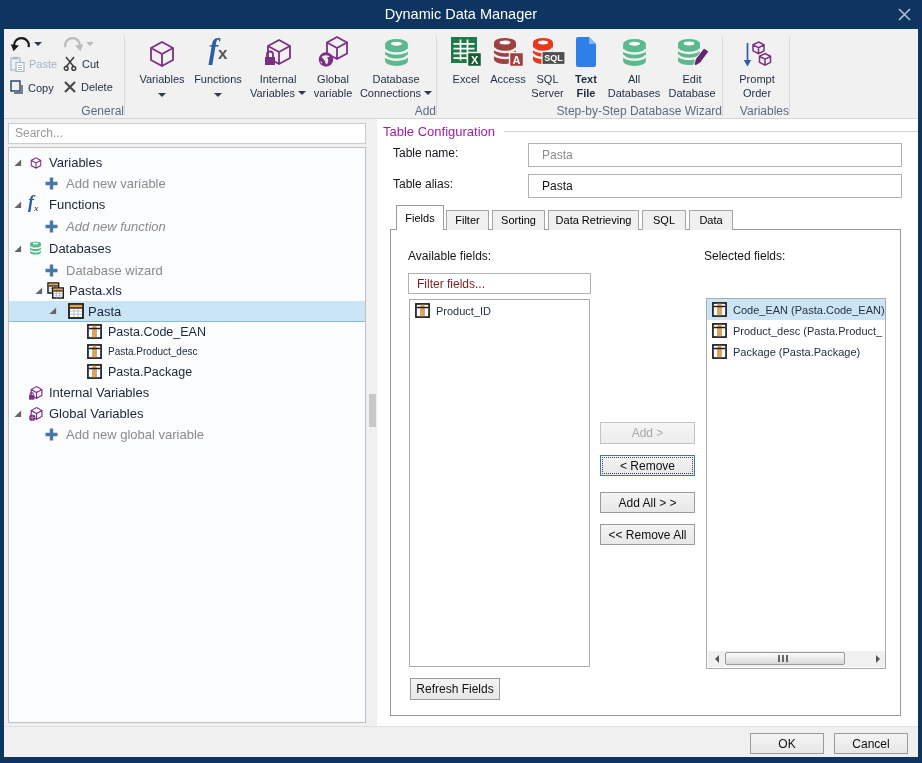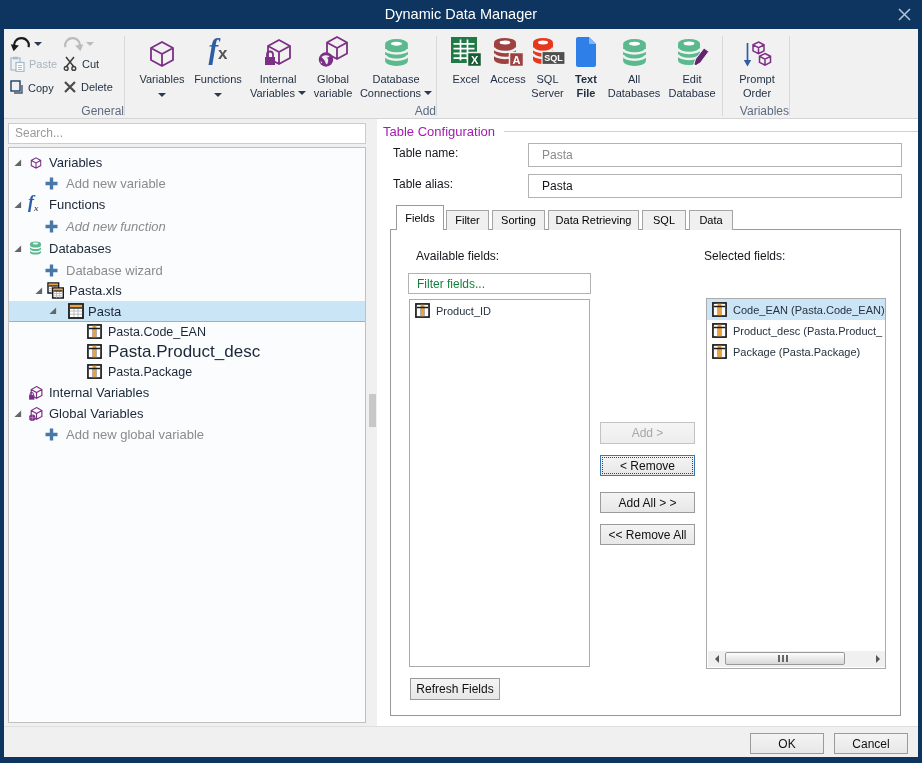--- a/index.html
+++ b/index.html
@@ -51,20 +51,21 @@
       </svg>
     </div>
   <div id="inner">
     <div id="ribbon">
       <div class="vsep" style="left:120px"></div>
       <div class="vsep" style="left:432px"></div>
       <div class="vsep" style="left:718px"></div>
       <div class="vsep" style="left:785px"></div>
       <div class="glabel" style="left:0px; width:120px;">General</div>
       <div class="glabel" style="left:121px; width:311px;">Add</div>
+      <div class="glabel" style="left:433px; width:285px;">Step-by-Step Database Wizard</div>
       <div class="glabel" style="left:719px; width:66px;">Variables</div>
 
       <div style="position:absolute; left:6px; top:5px;">
           <svg width="20" height="18" viewBox="0 0 20 18">
             <path d="M4.5 13 A7.3 6.8 0 1 1 18.4 13.2" fill="none" stroke="#1a1a1a" stroke-width="2.2"></path>
             <path d="M0.8 10.2 L8.9 11.6 L3.6 17.2 Z" fill="#1a1a1a"></path>
           </svg>
         </div>
       <div class="caret" style="position:absolute; left:30px; top:13px;"></div>
       <div style="position:absolute; left:60px; top:5px;">
@@ -342,21 +343,21 @@
             <span style="position:absolute;left:78px;display:flex;align-items:center;height:21px;">
               <svg width="15" height="15" viewBox="0 0 16 16">
                 <rect x="1" y="1" width="14" height="14" fill="#fff" stroke="#1a1a1a" stroke-width="1.8"></rect>
                 <rect x="5.9" y="1.9" width="4.2" height="12.2" fill="#eca23e"></rect>
                 <path d="M5.9 5.6 V14 M10.1 5.6 V14" stroke="#9aa0ad" stroke-width="0.8" fill="none"></path>
                 <path d="M1.9 4.8 H14.1" stroke="#1a1a1a" stroke-width="1.6"></path>
               </svg>
             </span>
             <span style="position:absolute;left:99px;">Pasta.Code_EAN</span>
           </div>
-          <div class="trow" style="left:0;top:193px;width:356px;font-size:17px;">
+          <div class="trow" style="left:0;top:193px;width:356px;font-size:10px;">
             <span style="position:absolute;left:78px;display:flex;align-items:center;height:21px;">
               <svg width="15" height="15" viewBox="0 0 16 16">
                 <rect x="1" y="1" width="14" height="14" fill="#fff" stroke="#1a1a1a" stroke-width="1.8"></rect>
                 <rect x="5.9" y="1.9" width="4.2" height="12.2" fill="#eca23e"></rect>
                 <path d="M5.9 5.6 V14 M10.1 5.6 V14" stroke="#9aa0ad" stroke-width="0.8" fill="none"></path>
                 <path d="M1.9 4.8 H14.1" stroke="#1a1a1a" stroke-width="1.6"></path>
               </svg>
             </span>
             <span style="position:absolute;left:99px;">Pasta.Product_desc</span>
           </div>
@@ -416,23 +417,23 @@
       <div class="inputbox" style="left:151px; top:24px; width:374px; height:24px; color:#8a8a8a; padding-left:13px;">Pasta</div>
       <div class="lab" style="left:16px; top:58px;">Table alias:</div>
       <div class="inputbox" style="left:151px; top:55px; width:374px; height:24px; color:#14171c; padding-left:13px;">Pasta</div>
       <div id="tabfields">Fields</div>
       <div class="tab" style="left:69px; width:43px;">Filter</div>
       <div class="tab" style="left:115px; width:53px;">Sorting</div>
       <div class="tab" style="left:171px; width:91px;">Data Retrieving</div>
       <div class="tab" style="left:265px; width:44px;">SQL</div>
       <div class="tab" style="left:312px; width:44px;">Data</div>
       <div id="tabpanel">
-        <div class="lab" style="left:17px; top:19px;margin-left:8px;">Available fields:</div>
+        <div class="lab" style="left:17px; top:19px;">Available fields:</div>
         <div class="lab" style="left:313px; top:19px;">Selected fields:</div>
-        <div class="inputbox" style="left:17px; top:43px; width:183px; height:21px; color:#15803d;">Filter fields...</div>
+        <div class="inputbox" style="left:17px; top:43px; width:183px; height:21px; color:#7f1d1d;">Filter fields...</div>
         <div class="list" id="leftlist" style="left:18px; top:69px; width:181px; height:368px;">
             <div class="fielditem">
               <svg width="15" height="15" viewBox="0 0 16 16">
                 <rect x="1" y="1" width="14" height="14" fill="#fff" stroke="#1a1a1a" stroke-width="1.8"></rect>
                 <rect x="5.9" y="1.9" width="4.2" height="12.2" fill="#eca23e"></rect>
                 <path d="M5.9 5.6 V14 M10.1 5.6 V14" stroke="#9aa0ad" stroke-width="0.8" fill="none"></path>
                 <path d="M1.9 4.8 H14.1" stroke="#1a1a1a" stroke-width="1.6"></path>
               </svg>
               <span>Product_ID</span>
             </div>

